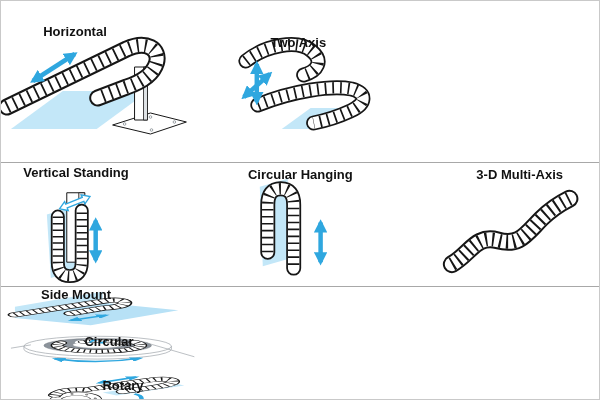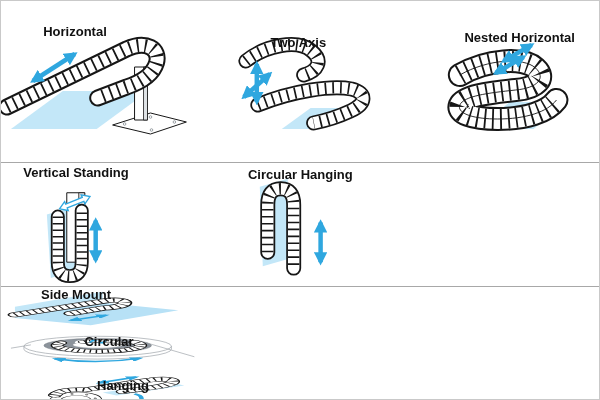--- a/index.html
+++ b/index.html
@@ -90,39 +90,20 @@
           <use href="#p2b" class="ch-f" stroke-width="11.5"></use>
           <use href="#p2b" class="ch-r" stroke-width="11.5" stroke-dasharray="1.7 6"></use>
         </g>
         <g>
           <line class="arrow" x1="57" y1="63" x2="57" y2="101" marker-start="url(#ah)" marker-end="url(#ah)"></line>
           <line class="arrow" x1="44" y1="96" x2="70" y2="73" marker-start="url(#ah)" marker-end="url(#ah)"></line>
         </g>
       </svg>
     </div>
 
-    <div class="cell">
-      <div class="cell-label" style="left:120px;top:29px">Nested Horizontal</div>
-      <svg viewBox="0 0 200 145" preserveAspectRatio="none">
-        <defs>
-          <path id="p3" d="M60,74 C88,58 124,56 136,67 C147,77 138,87 116,89 C88,92 64,95 60,104 C57,112 72,118 98,118 C126,118 148,111 157,99"></path>
-        </defs>
-        <polygon class="plane" points="77,128 110,101 167,101 134,128"></polygon>
-        <g>
-          <use href="#p3" class="ch-o" stroke-width="24"></use>
-          <use href="#p3" class="ch-f" stroke-width="20"></use>
-          <use href="#p3" class="ch-r" stroke-width="20" stroke-dasharray="1.8 6"></use>
-          <use href="#p3" class="ch-m"></use>
-        </g>
-        <g>
-          <line class="arrow" x1="104" y1="60" x2="132" y2="44" marker-start="url(#ah)" marker-end="url(#ah)" stroke-width="3.6"></line>
-          <line class="arrow" x1="96" y1="72" x2="124" y2="56" marker-start="url(#ah)" marker-end="url(#ah)" stroke-width="3.6"></line>
-        </g>
-      </svg>
-    </div>
   </div>
 
   <div class="row r2">
 
     <div class="cell">
       <div class="cell-label" style="left:75px;top:2px">Vertical Standing</div>
       <svg viewBox="0 0 200 124" preserveAspectRatio="none">
         <defs>
             <path id="p4" d="M57,54 L57,100 Q57,114 69,114 Q81,114 81,100 L81,48"></path>
           </defs>
@@ -150,20 +131,33 @@
         <polygon class="plane" points="60,24 88,16 91,96 63,104"></polygon>
         <g>
           <use href="#p5" class="ch-o" stroke-width="15"></use>
           <use href="#p5" class="ch-f" stroke-width="11.5"></use>
           <use href="#p5" class="ch-r" stroke-width="11.5" stroke-dasharray="1.6 5.4"></use>
         </g>
         <line class="arrow" x1="121" y1="60" x2="121" y2="100" marker-start="url(#ah)" marker-end="url(#ah)"></line>
       </svg>
     </div>
 
+    <div class="cell">
+      <div class="cell-label" style="left:120px;top:4px">3-D Multi-Axis</div>
+      <svg viewBox="0 0 200 124" preserveAspectRatio="none">
+        <defs>
+            <path id="p6" d="M52,102 C70,92 76,72 98,78 C120,84 126,72 142,56 C152,46 162,40 170,36"></path>
+          </defs>
+        <g>
+          <use href="#p6" class="ch-o" stroke-width="18"></use>
+          <use href="#p6" class="ch-f" stroke-width="14"></use>
+          <use href="#p6" class="ch-r" stroke-width="14" stroke-dasharray="2 5"></use>
+        </g>
+      </svg>
+    </div>
   </div>
 
   <div class="row r3">
 
     <div class="cell">
       <div class="cell-label" style="left:75px;top:0px">Side Mount</div>
       <svg viewBox="0 0 200 128" preserveAspectRatio="none">
         <defs>
             <path id="p7" d="M14,84 L104,42 C117,36 126,42 124,50 C122,58 112,62 102,64 L70,80"></path>
           </defs>
@@ -205,21 +199,21 @@
         </g>
         <path class="arrow" d="M54,90 Q97,108 140,88" stroke-width="5" marker-start="url(#ah)" marker-end="url(#ah)"></path>
         <g>
           <line class="thin" x1="146" y1="42" x2="194" y2="84"></line>
           <line class="thin" x1="10" y1="58" x2="30" y2="48"></line>
         </g>
       </svg>
     </div>
 
     <div class="cell">
-      <div class="cell-label" style="left:122px;top:6px">Hanging</div>
+      <div class="cell-label" style="left:122px;top:6px">Rotary</div>
       <svg viewBox="0 0 200 128" preserveAspectRatio="none">
         <defs>
           <path id="p9" d="M54,70 C58,56 70,52 84,54 C106,45 134,30 151,24 C166,18 177,24 171,34 C166,43 148,48 122,59"></path>
         </defs>
         <g>
           <line class="dashln" x1="75" y1="85" x2="158" y2="101"></line>
           <line class="dashln" x1="58" y1="70" x2="92" y2="100"></line>
           <line class="dashln" x1="92" y1="70" x2="58" y2="100"></line>
         </g>
         <polygon class="plane" points="102,62 170,32 184,41 116,71"></polygon>

